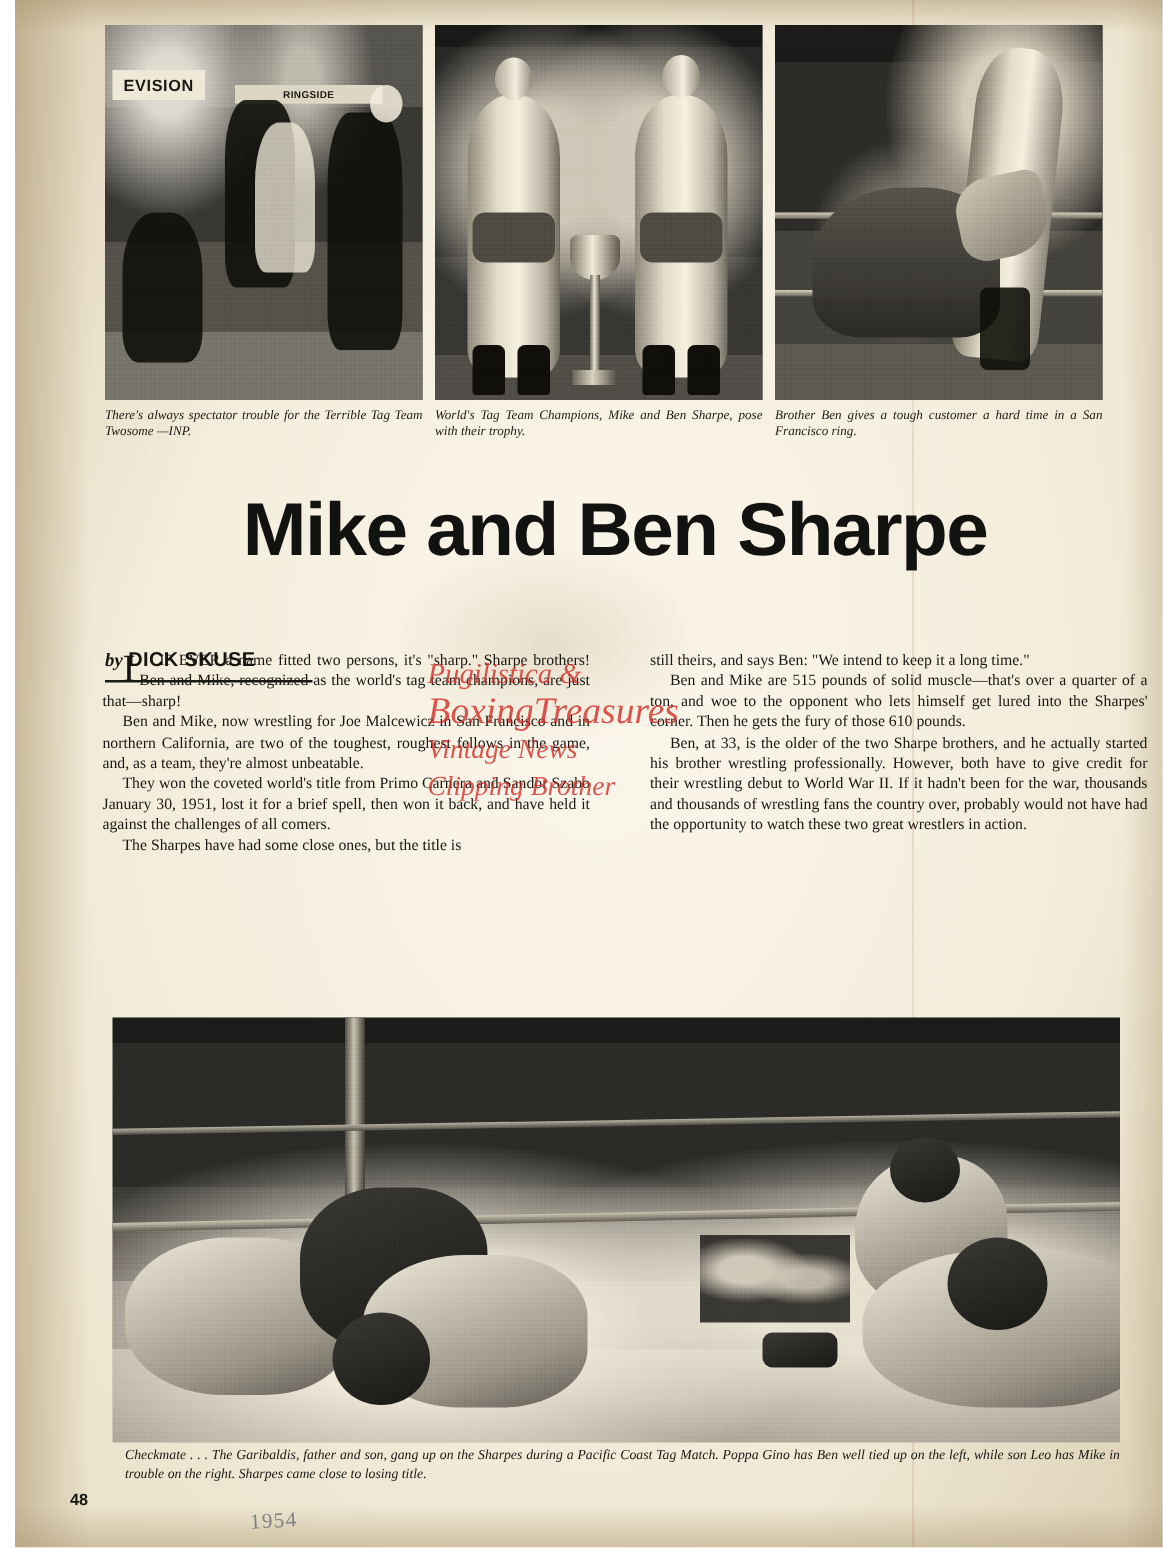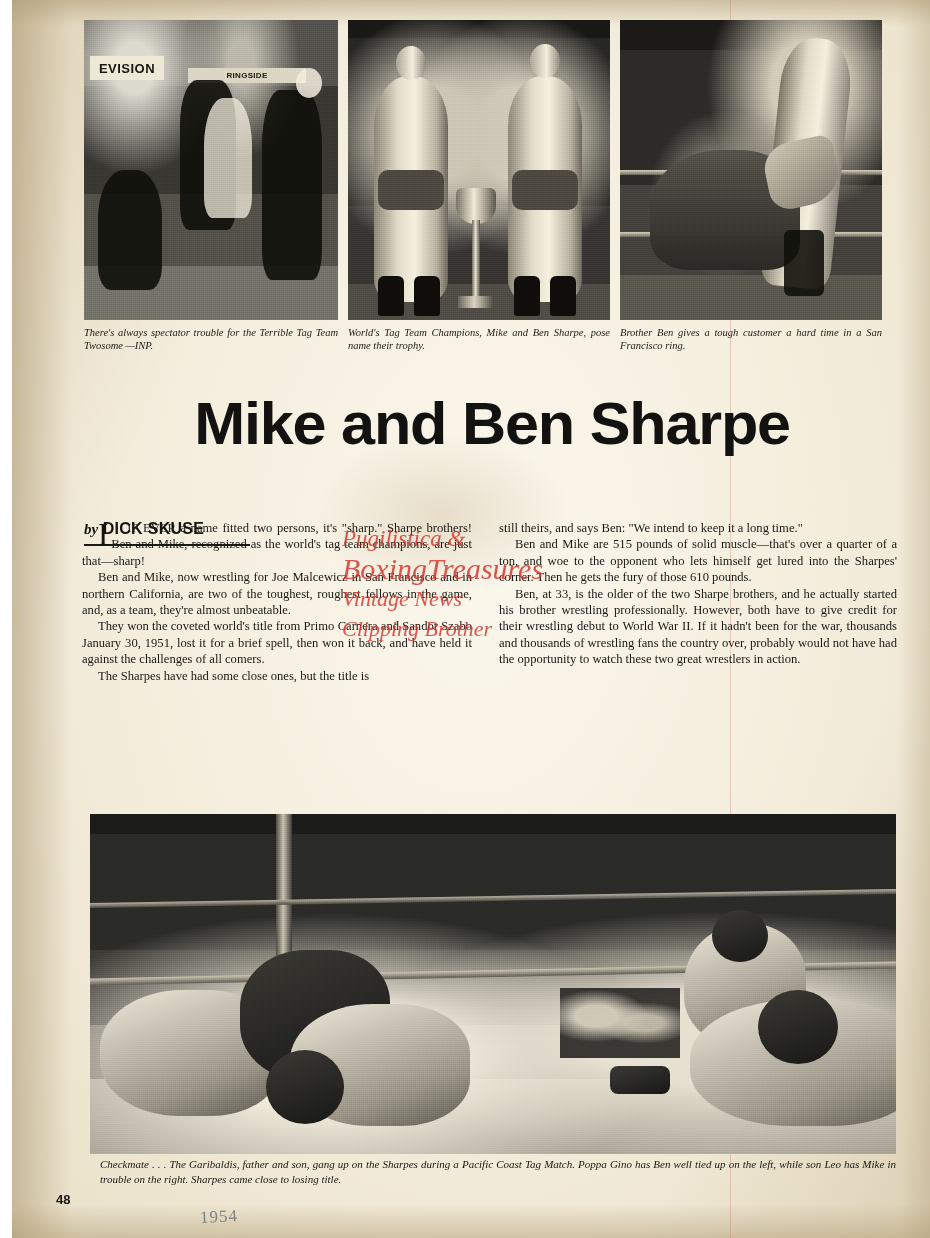--- a/index.html
+++ b/index.html
@@ -260,21 +260,21 @@
     position: absolute;
     font-family: "Liberation Serif", serif;
     font-size: 12.6px;
     line-height: 16.4px;
     color: #181814;
     text-align: justify;
   }
   .col p { margin: 0 0 0 0; text-indent: 16px; }
   .col p.noind { text-indent: 0; }
   .col-left { left: 70px; top: 520px; width: 390px; }
-  .col-right { left: 487px; top: 520px; width: 398px; }
+  .col-right { left: 508px; top: 520px; width: 398px; }
 
   .dropcap {
     float: left;
     font-family: "Liberation Serif", serif;
     font-size: 31px;
     line-height: 26px;
     font-weight: 400;
     padding: 2px 3px 0 0;
     color: #131310;
   }
@@ -432,21 +432,21 @@
       <div class="p3-standing"></div>
       <div class="p3-crouch"></div>
       <div class="p3-towel"></div>
       <div class="figd" style="left:164px; top:210px; width:40px; height:66px; border-radius:6px;"></div>
       <div class="grain"></div>
     </div>
   </div>
 
   <div class="cap-row">
     <div class="cap c1">There's always spectator trouble for the Terrible Tag Team Twosome —INP.</div>
-    <div class="cap c2">World's Tag Team Champions, Mike and Ben Sharpe, pose name their trophy.</div>
+    <div class="cap c2">World's Tag Team Champions, Mike and Ben Sharpe, pose with their trophy.</div>
     <div class="cap c3">Brother Ben gives a tough customer a hard time in a San Francisco ring.</div>
   </div>
 
   <div class="headline">Mike and Ben Sharpe</div>
 
   <div class="byline-wrap">
     <div class="byline">
       <span class="by">by</span>
       <span class="nm">DICK SKUSE</span>
     </div>

